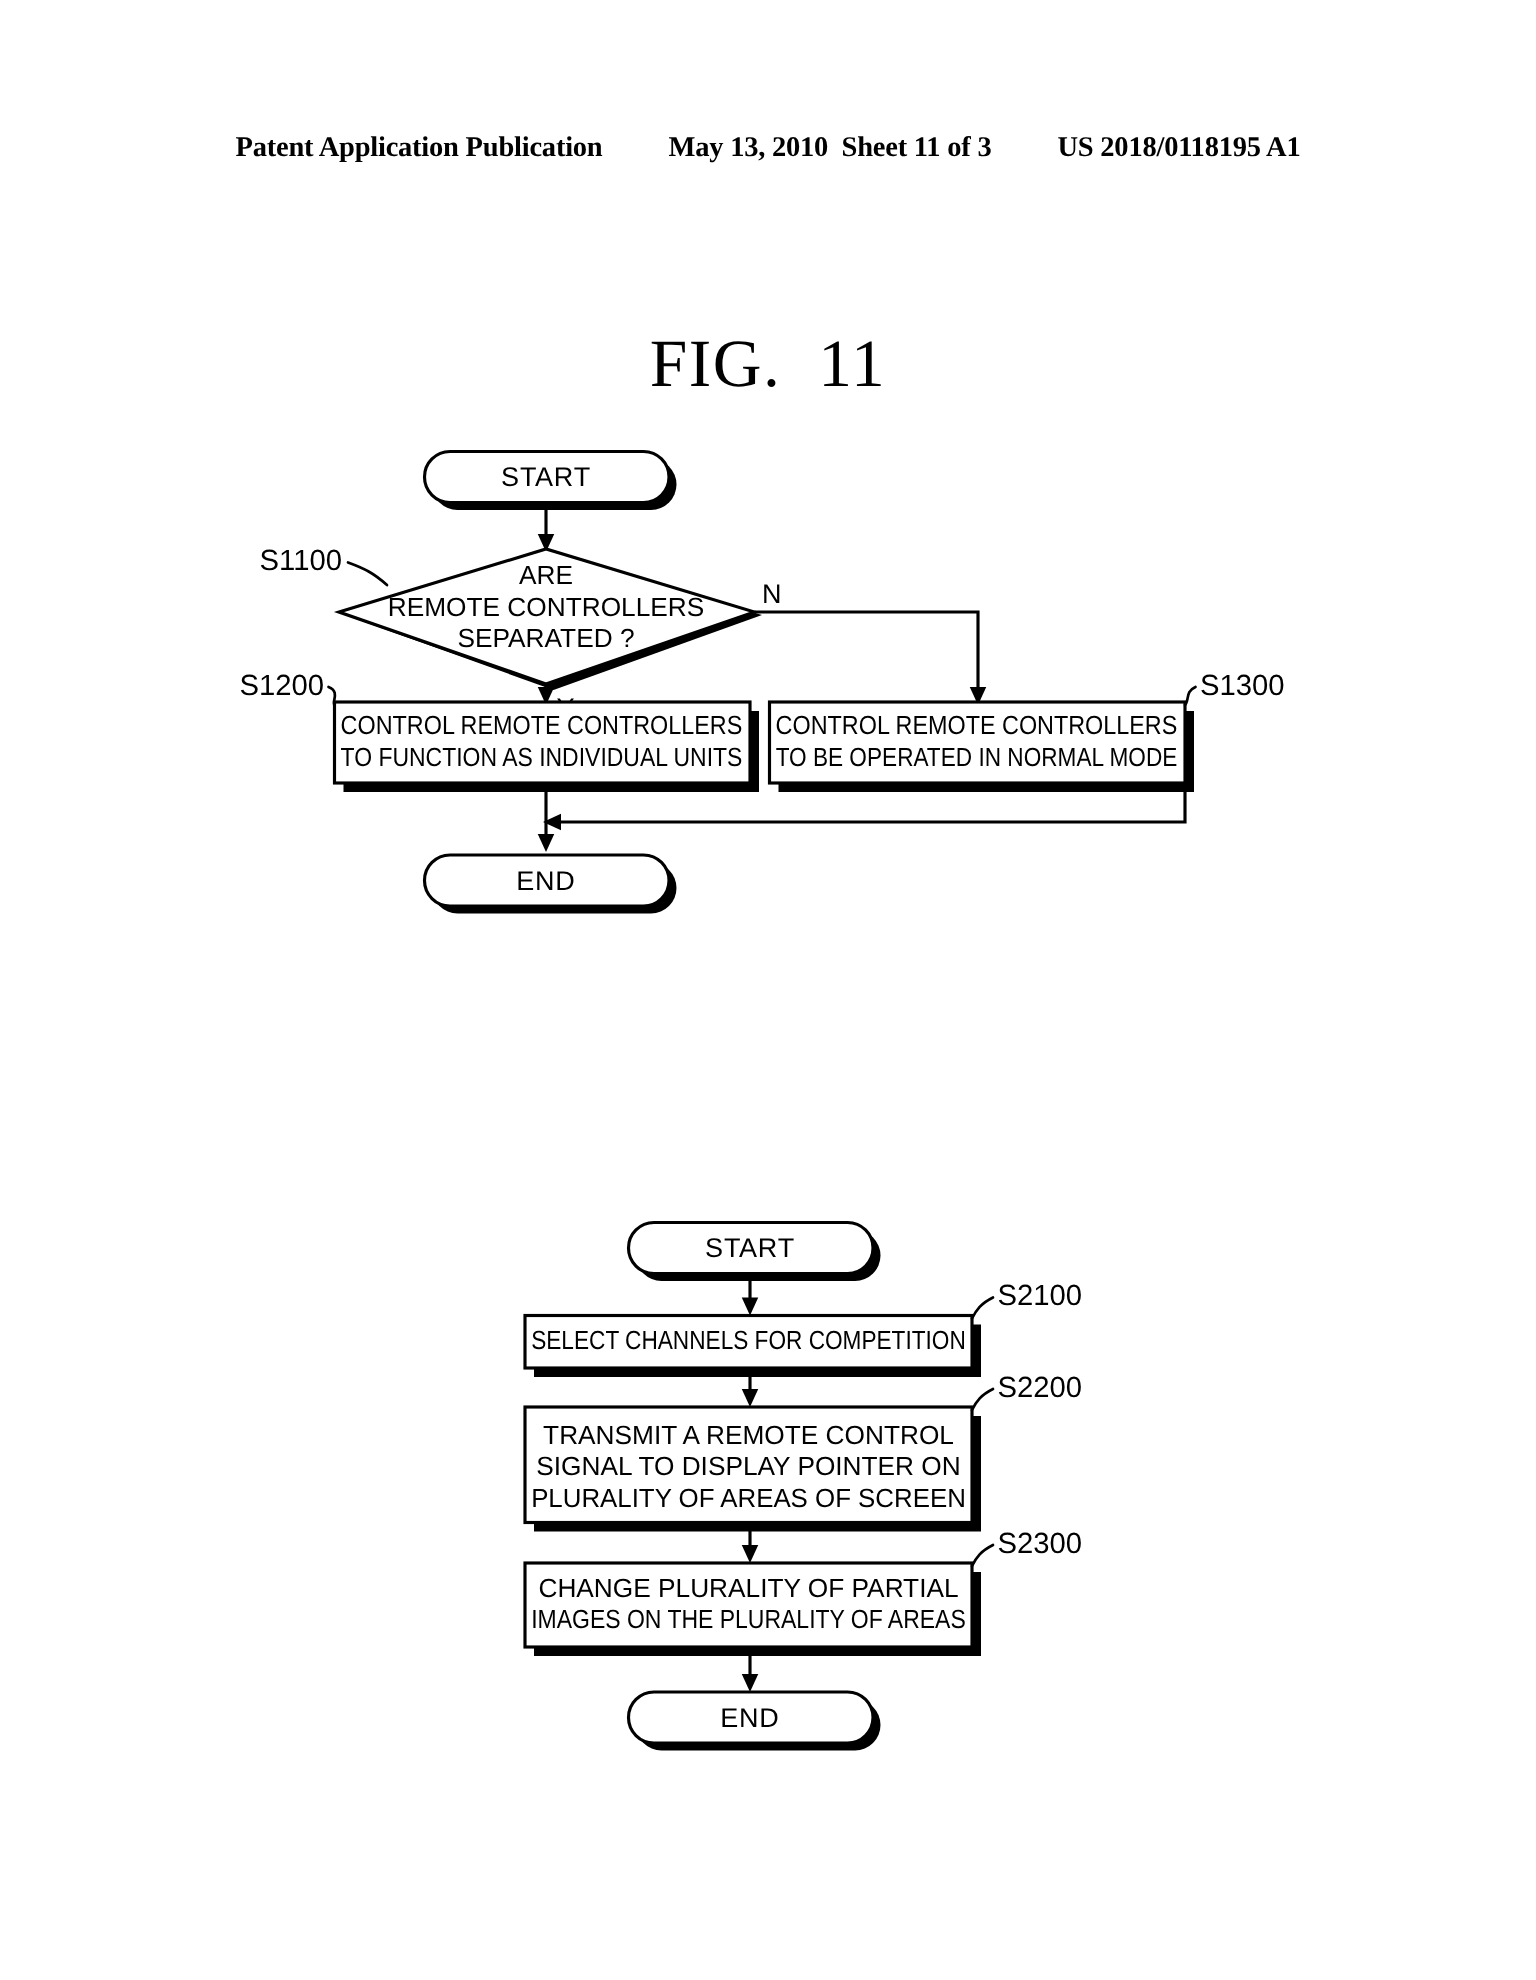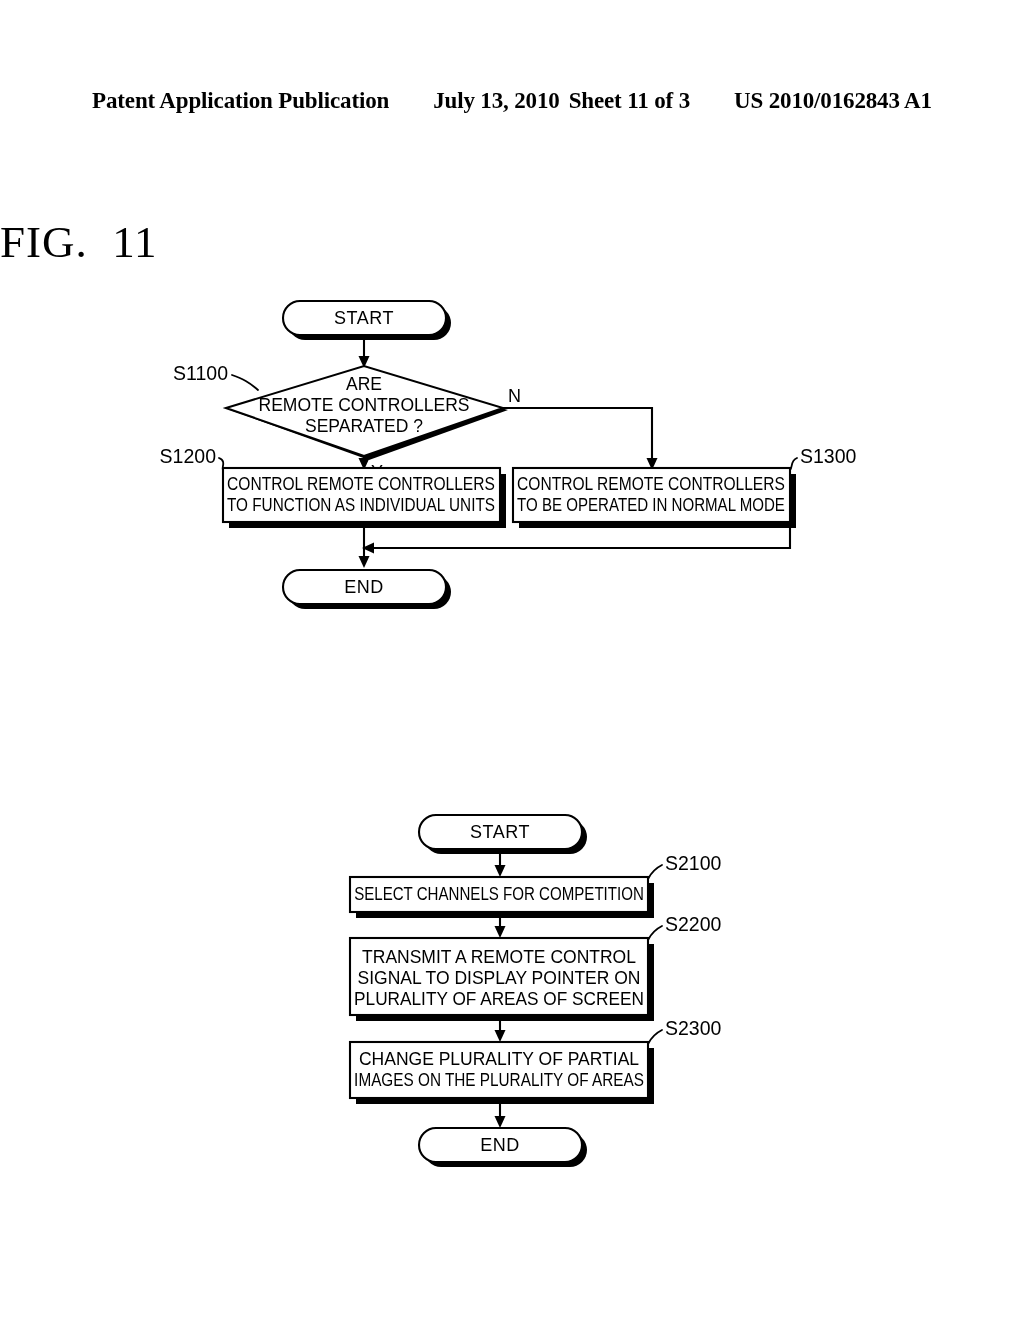--- a/index.html
+++ b/index.html
@@ -31,33 +31,34 @@
     top: 88px;
     left: 0;
     width: 1024px;
     height: 24px;
     display: flex;
     flex-direction: row;
     align-items: baseline;
     justify-content: center;
     font-family: "Liberation Serif", serif;
     font-weight: bold;
-    font-size: 23px;
+    font-size: 19px;
     letter-spacing: -0.15px;
     white-space: nowrap;
   }
   .hdr-pub      { margin-right: 44px; }
   .hdr-date     { margin-right: 9px; }
   .hdr-sheet    { margin-right: 44px; }
   .hdr-patno    { }
 
   
   .fig-title {
     position: absolute;
     width: 1024px;
+    text-align: center;
     font-family: "Liberation Serif", serif;
     font-size: 45px;
     font-weight: normal;
     letter-spacing: 1px;
     white-space: pre;
   }
   #fig11-title { top: 216px; left: 0; }
   #fig12-title { top: 726px; left: 0; }
 
   
@@ -118,23 +119,23 @@
     letter-spacing: 0px;
   }
 </style>
 </head>
 <body>
 
 <div id="page">
 
   <div class="page-header">
     <span class="hdr-pub">Patent Application Publication</span>
-    <span class="hdr-date">July 13, 2010</span>
+    <span class="hdr-date">May 13, 2010</span>
     <span class="hdr-sheet">Sheet 11 of 3</span>
-    <span class="hdr-patno">US 2010/0162843 A1</span>
+    <span class="hdr-patno">US 2018/0118195 A1</span>
   </div>
 
   <div class="fig-title" id="fig11-title">FIG.  11</div>
 
   <svg class="flow-svg" id="fig11-svg" viewBox="0 0 1024 330">
 
     <g>
       <rect class="shadow-shape" x="288" y="26" width="163" height="34" rx="17" ry="17"></rect>
       <rect class="term-shape" x="283" y="21" width="163" height="34" rx="17" ry="17"></rect>
       <text class="term-label" x="364" y="44">START</text>

